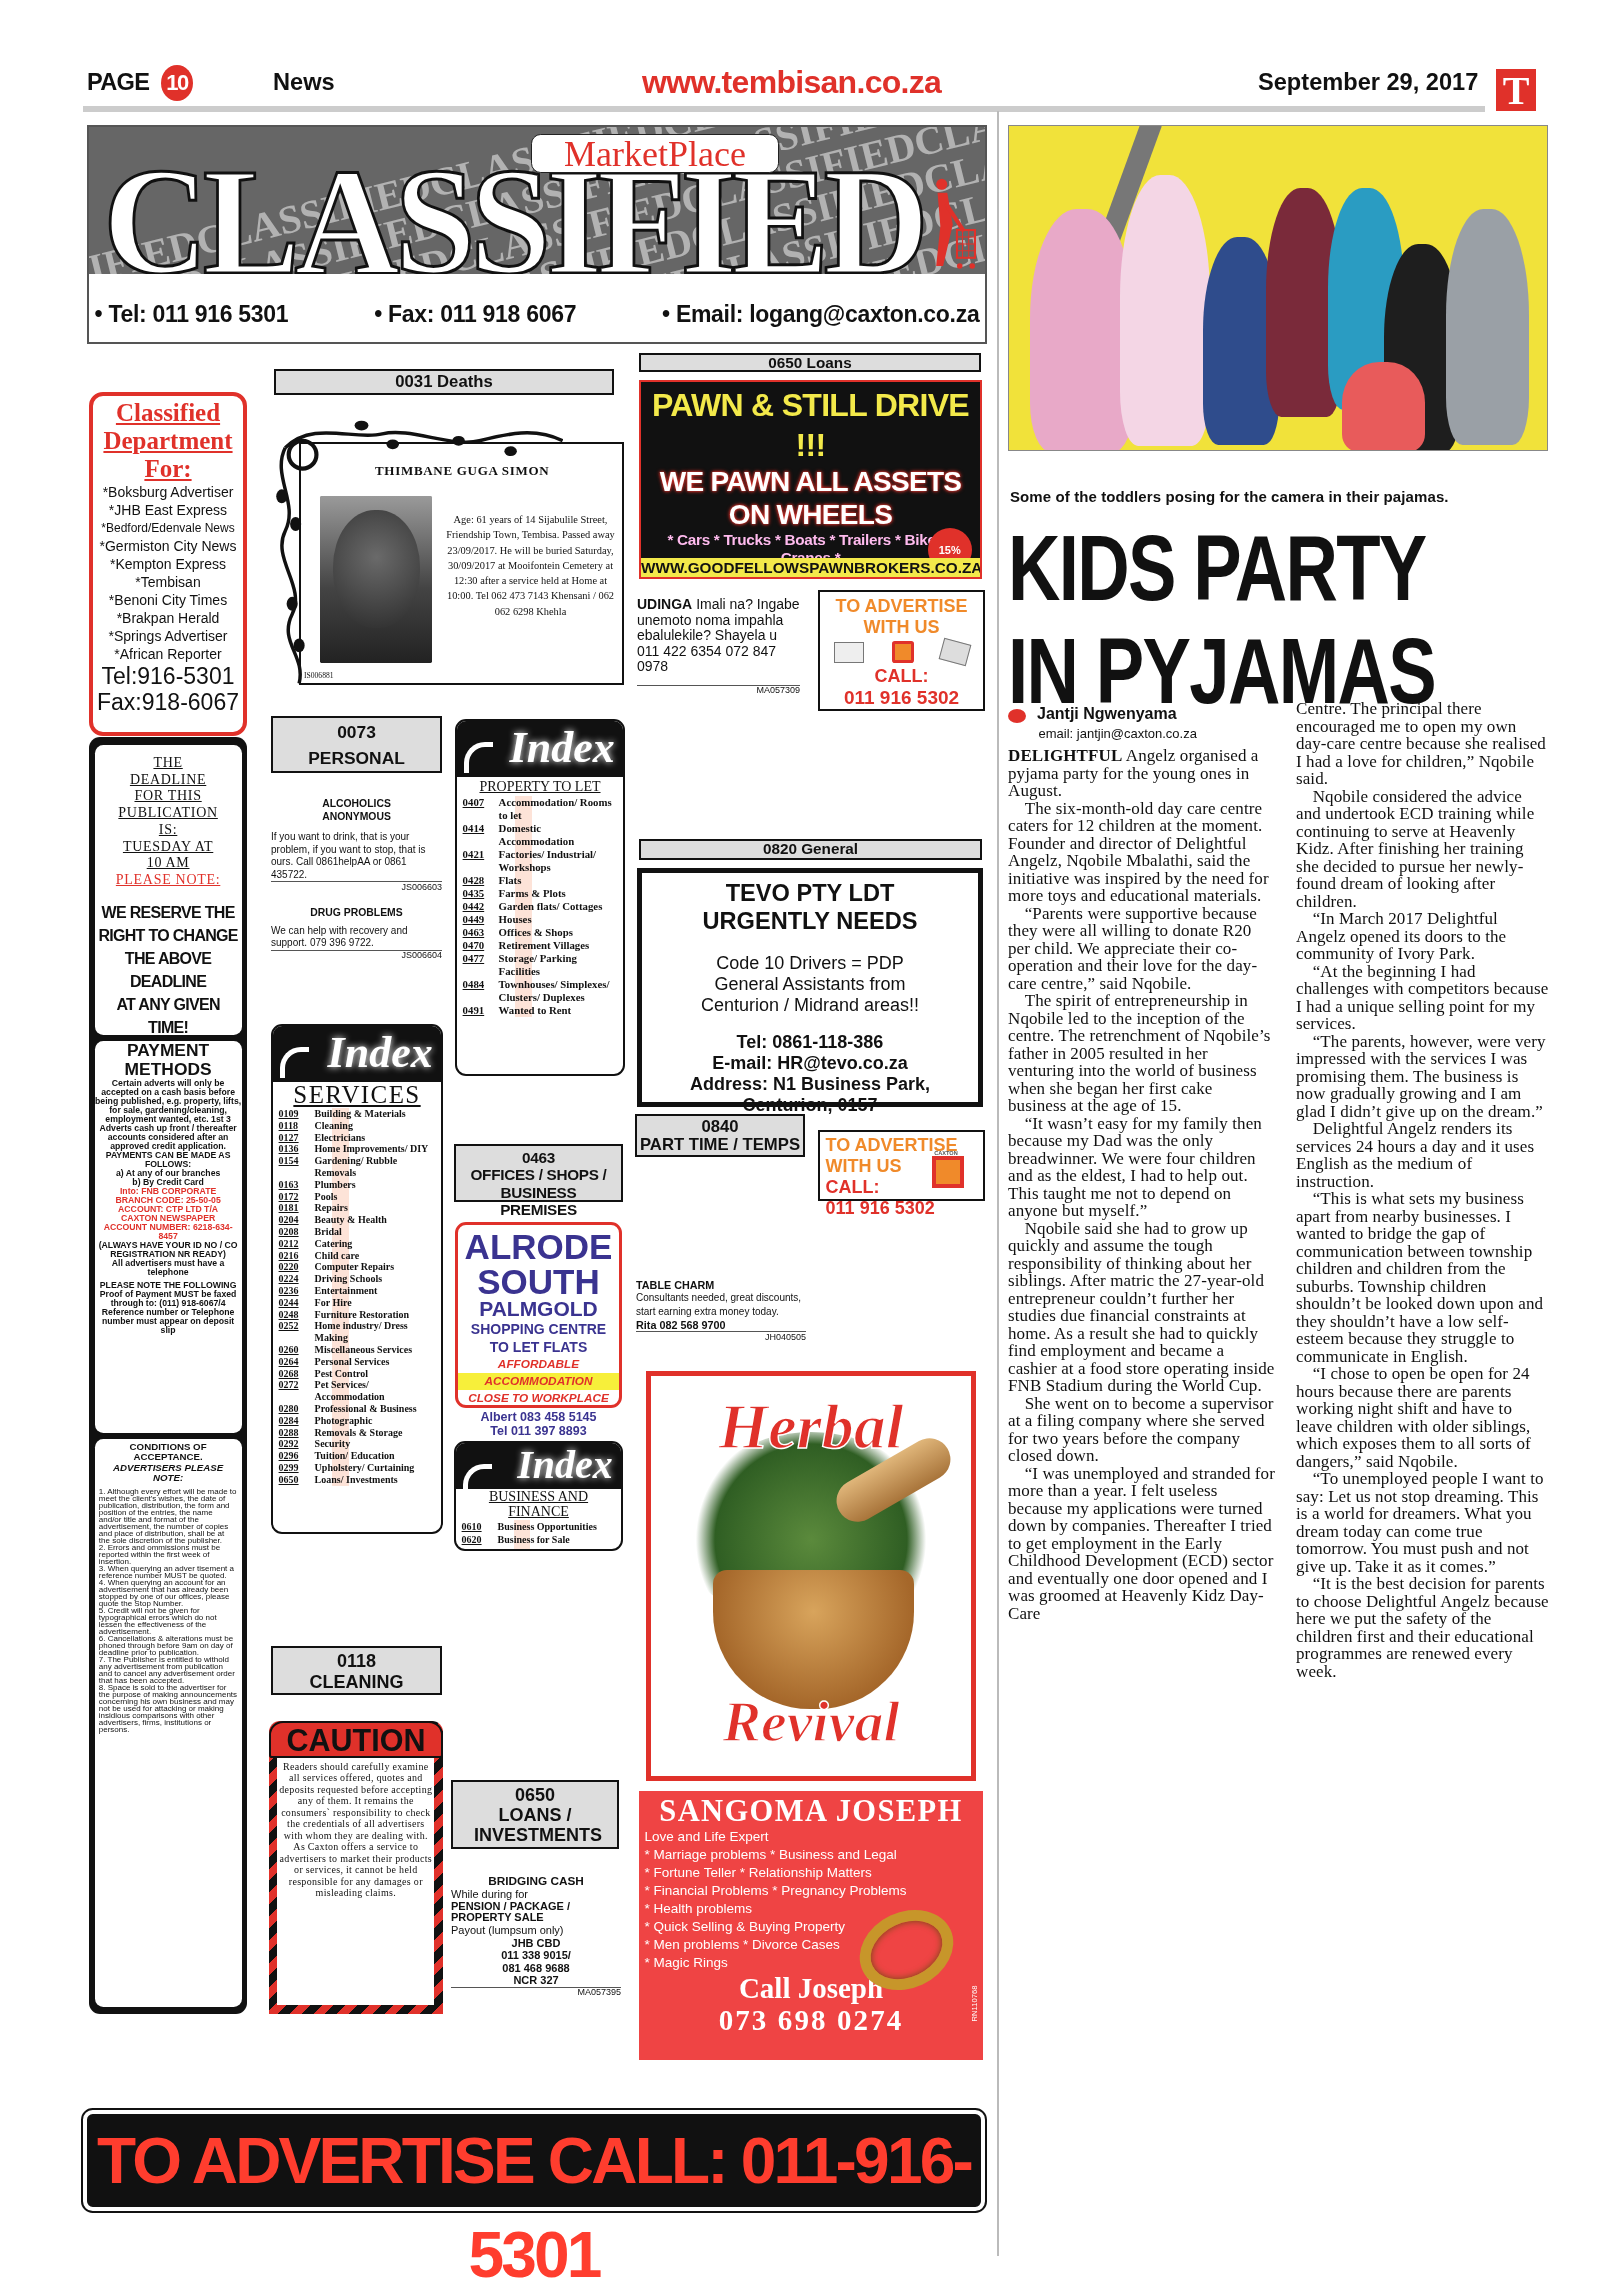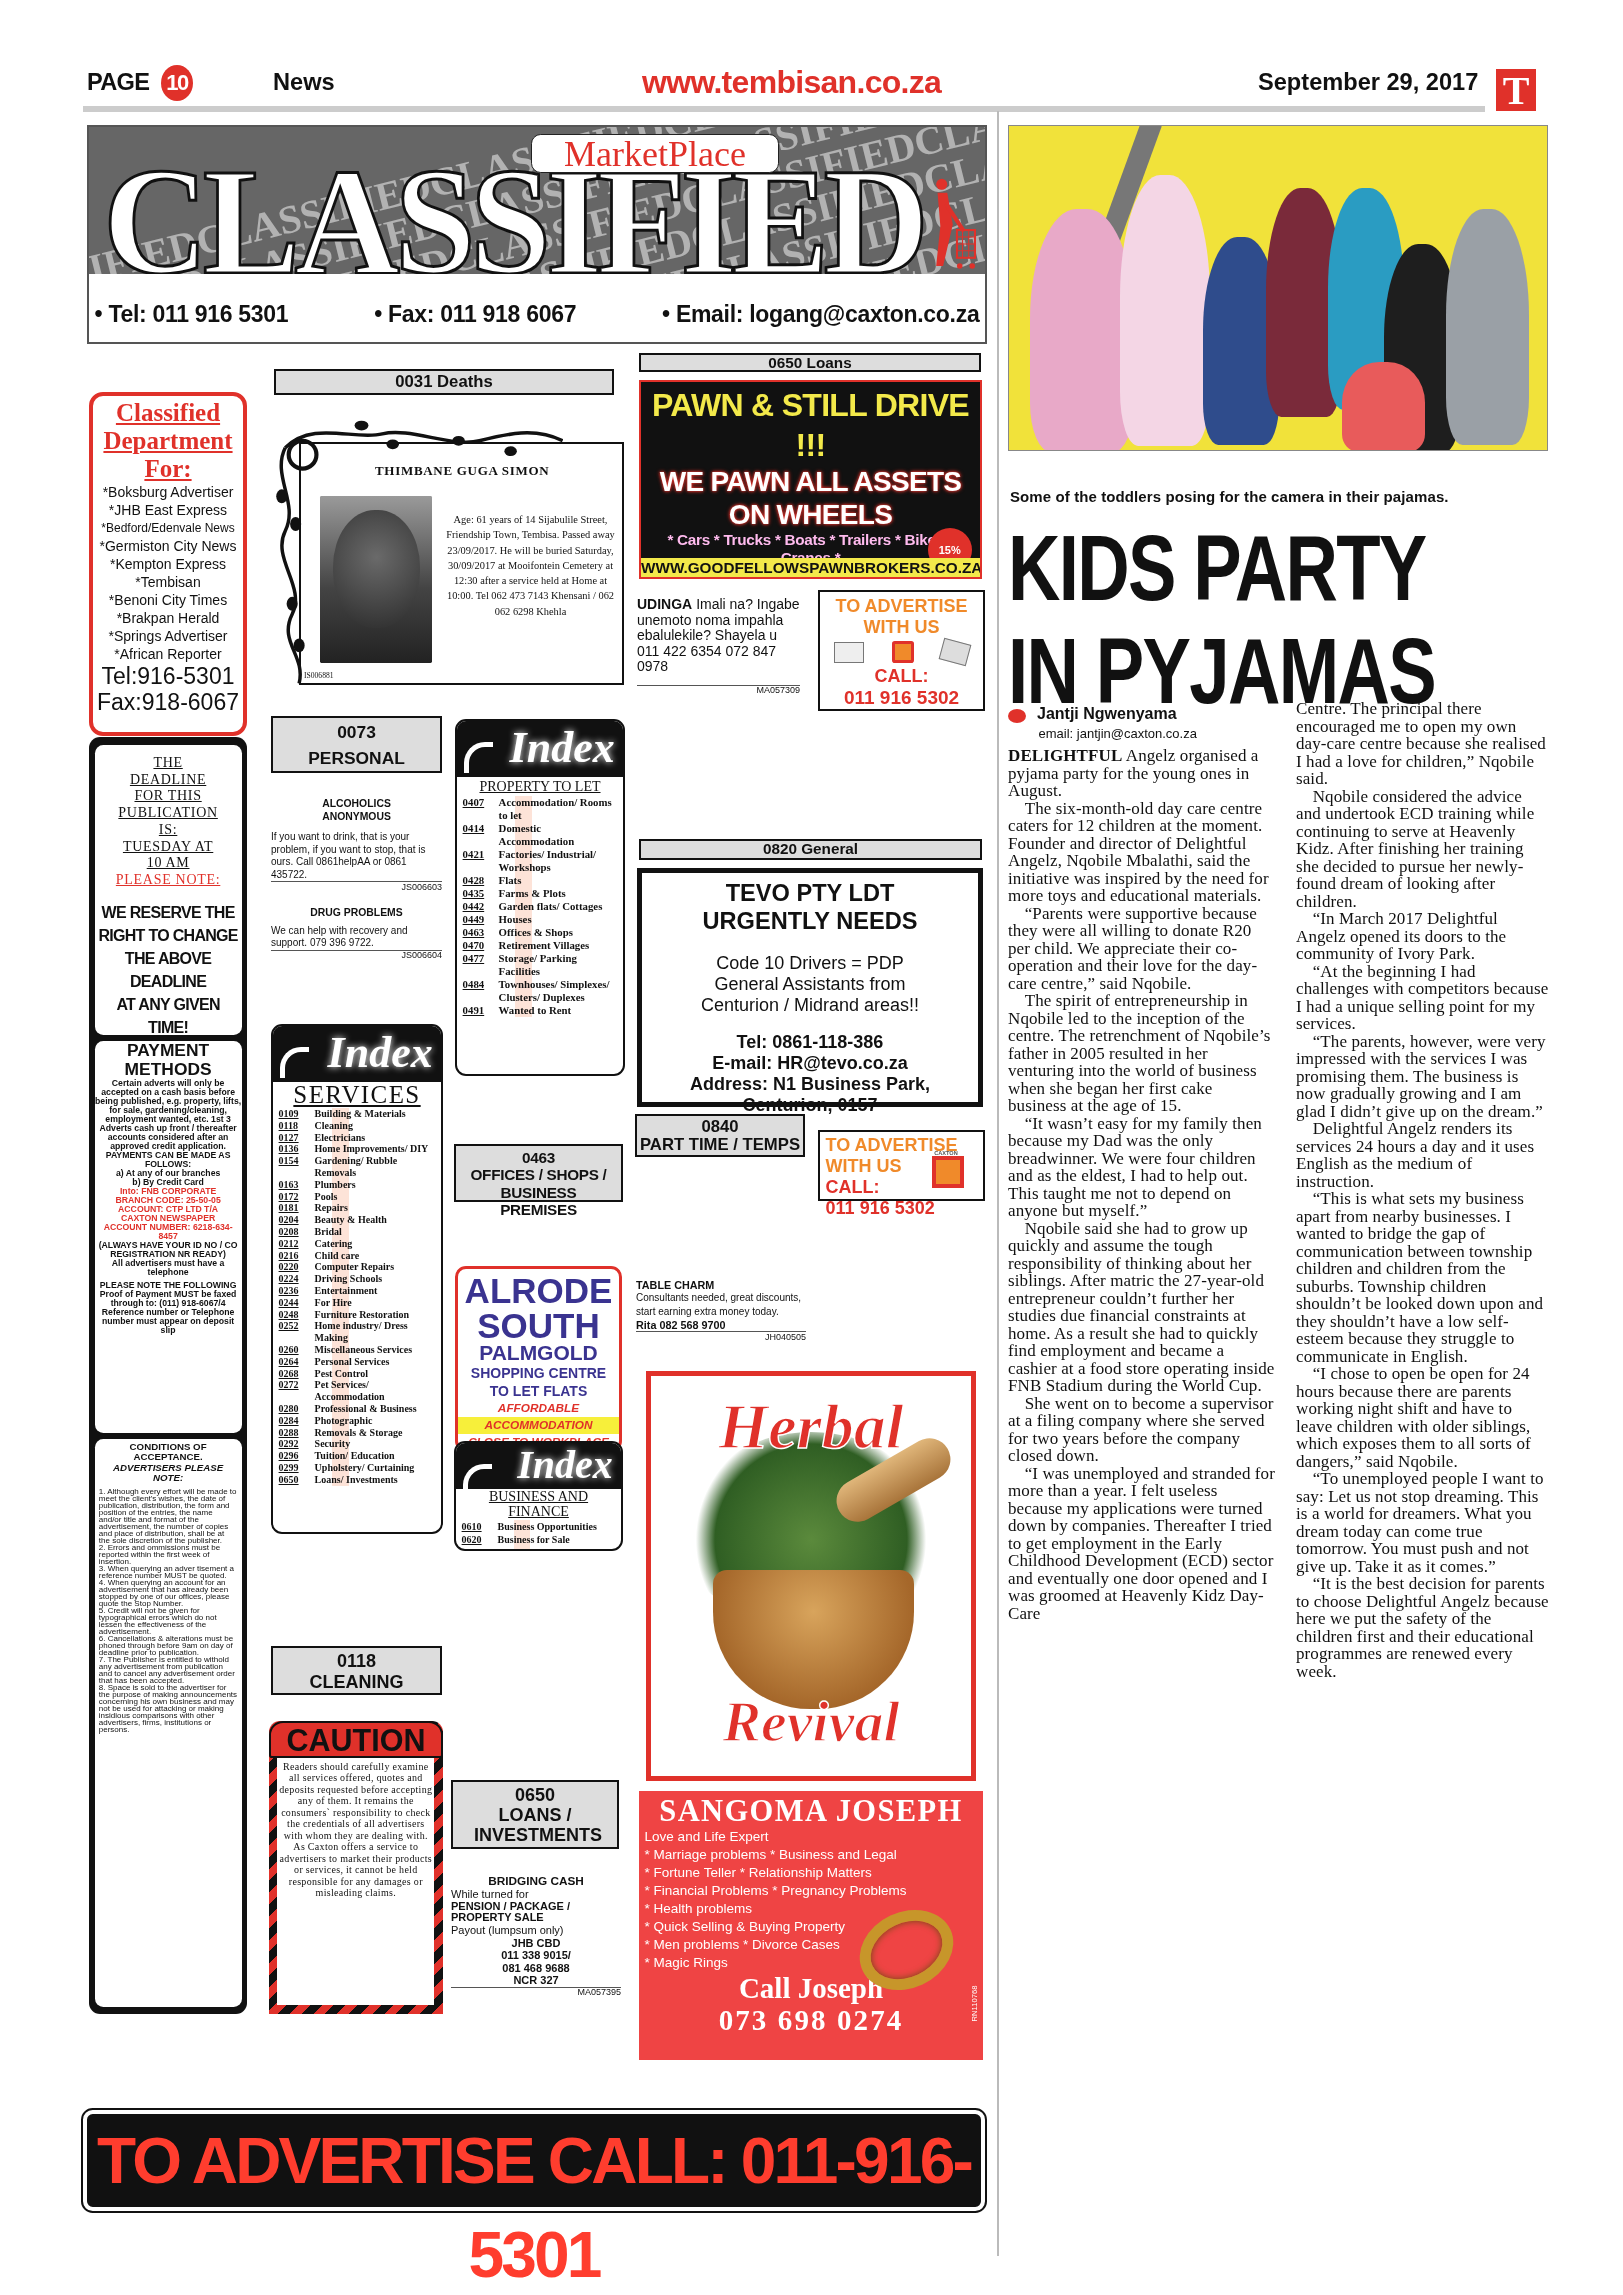--- a/index.html
+++ b/index.html
@@ -66,21 +66,21 @@
 .idx-arrow{position:absolute;left:7px;top:21px;width:29px;height:30.5px;border-left:5.6px solid #fff;border-top:5.6px solid #fff;border-top-left-radius:21px}
 .idx-sub{font-family:"Liberation Serif",serif;text-decoration:underline;text-align:center}
 .idx-list{font-family:"Liberation Serif",serif;font-weight:bold;font-size:10px;line-height:11.8px;padding:0 5.6px;background:linear-gradient(90deg,transparent 35%,#fde3d8 35%,#fde3d8 45%,transparent 45%)}
 .idx-list .row{display:flex}
 .idx-list .code{width:36px;flex:none;text-decoration:underline}
 
 .caution{left:269px;top:1721px;width:174px;height:293px;background:repeating-linear-gradient(-45deg,#e0312a 0 8.3px,#111 8.3px 16.7px);border-radius:11px 11px 0 0}
 .caution-t{position:absolute;left:0;top:0;width:100%;height:37px;background:#e0312a;border:2.1px solid #111;border-radius:14px 14px 2.8px 2.8px;font-weight:bold;font-size:30.5px;text-align:center;line-height:35px;color:#111}
 .caution-b{position:absolute;left:8.3px;top:37px;width:157px;height:247px;background:#fff;font-family:"Liberation Serif",serif;font-size:10px;line-height:11.5px;text-align:center;padding-top:2.8px;letter-spacing:0.3px}
 
-.alrode{left:455px;top:1266px;width:167px;height:186px;border:3.5px solid #e0312a;border-radius:11px;text-align:center;color:#3a3390;font-weight:bold;background:#fff}
+.alrode{left:455px;top:1222px;width:167px;height:186px;border:3.5px solid #e0312a;border-radius:11px;text-align:center;color:#3a3390;font-weight:bold;background:#fff}
 
 .loans-hdr{left:639px;top:353px;width:342px;height:19.4px;font-size:15.3px;line-height:15.3px}
 .pawn{left:639px;top:380px;width:343px;height:199px;background:#111;border:2.8px solid #e0312a;text-align:center;color:#f3e94a;font-weight:bold;overflow:hidden}
 .pawn .h1{font-size:32px;line-height:40px;font-stretch:condensed;letter-spacing:-0.7px;margin-top:2.8px}
 .pawn .h2{font-size:28px;color:#fff;text-shadow:0 0 2.8px #e0312a,0 0 4.2px #e0312a;line-height:33px;letter-spacing:-0.7px}
 .pawn .l{color:#fbe;font-size:15.3px;line-height:18px;letter-spacing:-0.3px}
 .pawn .url{background:#f3e94a;color:#111;font-size:15.3px;line-height:19.4px;position:absolute;bottom:0;left:0;right:0}
 .pawn .badge{position:absolute;right:8.3px;top:146px;width:44px;height:44px;border-radius:50%;background:#e0312a;color:#fff;font-size:11px;line-height:44px}
 .advbox{border:2.1px solid #111;text-align:center;font-weight:bold;background:#fff}
 .advbox .o{color:#f08a2a;font-size:18px;line-height:21px}
@@ -493,21 +493,21 @@
     </div>
 </div>
 
 <div class="abs sechdr" style="left:451px;top:1780px;width:168px;height:69px;font-size:18px;line-height:20px;padding-top:2.8px">
   <div>0650</div>
     <div style="padding:0 21px">LOANS / INVESTMENTS</div>
 </div>
 
 <div class="abs" style="left:451px;top:1874px;width:170px">
   <div style="font-weight:bold;font-size:11.8px;text-align:center">BRIDGING CASH</div>
-  <div style="font-size:11px;line-height:12.5px">While turned for</div>
+  <div style="font-size:11px;line-height:12.5px">While during for</div>
   <div style="font-size:11px;line-height:11.8px;font-weight:bold">PENSION / PACKAGE / PROPERTY SALE</div>
   <div style="font-size:11px;line-height:12.5px">Payout (lumpsum only)</div>
   <div style="font-size:11px;line-height:12.5px;font-weight:bold;text-align:center">JHB CBD</div>
   <div style="font-size:11px;line-height:12.5px;font-weight:bold;text-align:center">011 338 9015/</div>
   <div style="font-size:11px;line-height:12.5px;font-weight:bold;text-align:center">081 468 9688</div>
   <div style="font-size:11px;line-height:12.5px;font-weight:bold;text-align:center">NCR 327</div>
   <div class="ref">MA057395</div>
 </div>
 
 <div class="abs sechdr loans-hdr">0650 Loans</div>

